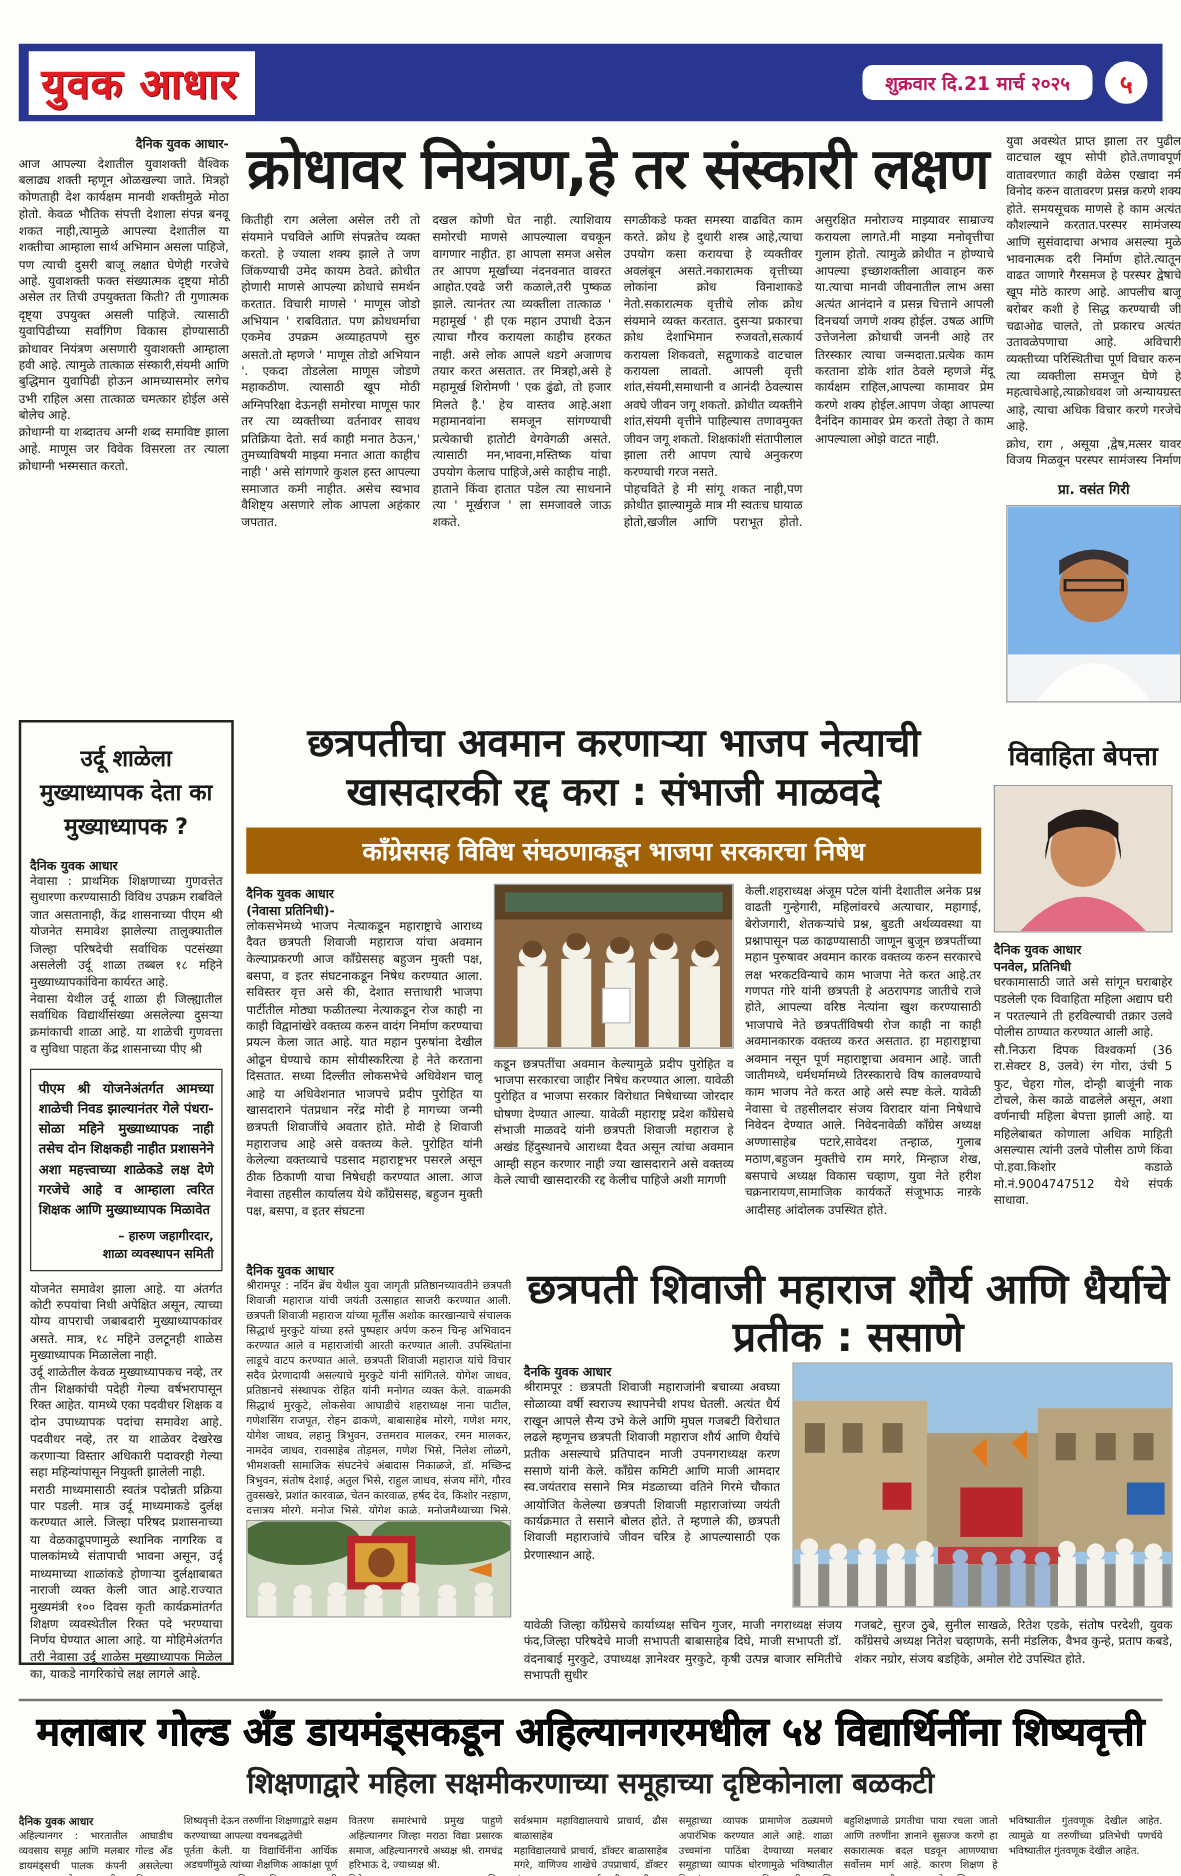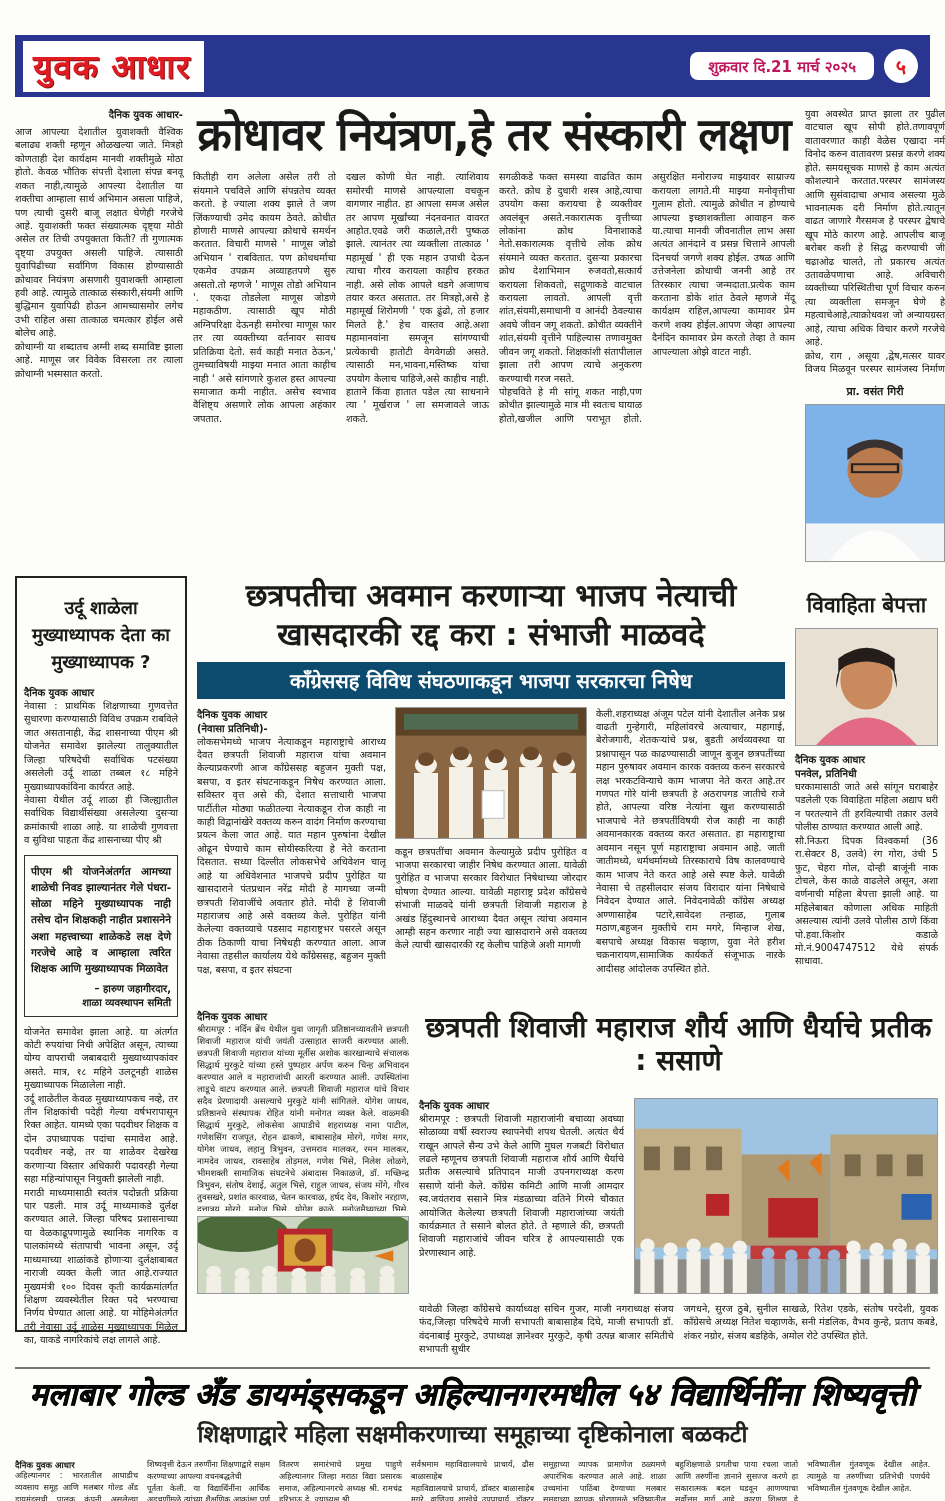--- a/index.html
+++ b/index.html
@@ -35,41 +35,41 @@
   .urdu-box { width:172px; flex:none; border:2px solid #222; padding:8px 7px; height:756px; }
   .urdu-headline { font-size:18px; font-weight:900; text-align:center; line-height:1.5; margin:8px 0 10px 0; }
   .quote-box { border:1.5px solid #333; padding:7px 6px; margin:8px 0; }
   .quote-text { font-size:10.5px; font-weight:bold; line-height:1.55; text-align:justify; }
   .quote-attr { font-size:10px; font-weight:bold; text-align:right; margin-top:4px; white-space:pre-line; }
 
   .mid-right-zone { flex:1; display:flex; flex-direction:column; }
   .row-1 { display:flex; gap:10px; }
   .bjp-col { width:588px; flex:none; }
   .bjp-headline { font-size:31px; font-weight:900; text-align:center; line-height:1.25; margin-bottom:8px; }
-  .bjp-banner { background:#0c4a6e; color:#fff; font-size:20px; font-weight:bold; text-align:center; padding:5px 4px; margin-bottom:8px; }
+  .bjp-banner { background:#a16207; color:#fff; font-size:20px; font-weight:bold; text-align:center; padding:5px 4px; margin-bottom:8px; }
   .bjp-body { display:flex; gap:9px; }
   .bjp-c { flex:1; }
   .bjp-mid { width:192px; flex:none; }
   .vivahita-col { width:143px; flex:none; }
   .viv-headline { font-size:21px; font-weight:900; text-align:center; margin:14px 0 10px 0; }
 
   .row-2 { display:flex; gap:10px; margin-top:10px; }
   .jagruti-col { width:212px; flex:none; }
   .jag-headline { font-size:18px; font-weight:900; text-align:center; line-height:1.45; margin-bottom:4px; }
   .sasane-col { flex:1; }
-  .sas-headline { font-size:28px; font-weight:900; text-align:center; line-height:1.2; margin:2px 0 20px 0; }
+  .sas-headline { font-size:33px; font-weight:900; text-align:center; line-height:1.2; margin:2px 0 0 0; }
   .sas-body-row { display:flex; gap:10px; }
   .sas-text { width:205px; flex:none; }
   .sas-photo { flex:1; }
   .sas-bottom { display:flex; gap:10px; margin-top:8px; }
   .sas-bottom .bodytext { flex:1; }
 
   
   .bottom-wrap { border-top:2px solid #777; margin-top:12px; padding-top:8px; }
-  .bottom-headline { font-size:31px; font-weight:900; text-align:center; letter-spacing:0; line-height:1.1;font-style:italic; -webkit-text-stroke:0.6px #000; }
+  .bottom-headline { font-size:31px; font-weight:900; text-align:center; letter-spacing:0; line-height:1.1; -webkit-text-stroke:0.6px #000; }
   .bottom-subhead { font-size:23px; font-weight:bold; text-align:center; margin-top:6px; color:#222; }
   .bottom-cols { column-count:7; column-gap:9px; margin-top:10px; height:150px; overflow:hidden; }
   .bottom-cols .bodytext { font-size:8px; line-height:1.45; }
 
   svg { display:block; }
 </style>
 </head>
 <body>
 
 <div class="page">
@@ -290,21 +290,21 @@
                   <ellipse cx="202" cy="156" rx="7" ry="6"></ellipse>
                     <rect x="195" y="161" width="14" height="35"></rect>
                   <ellipse cx="224" cy="158" rx="7" ry="6"></ellipse>
                     <rect x="217" y="163" width="14" height="33"></rect>
                 </g>
               </svg>
             </div>
           </div>
           <div class="sas-bottom">
             <div class="bodytext">यावेळी जिल्हा काँग्रेसचे कार्याध्यक्ष सचिन गुजर, माजी नगराध्यक्ष संजय फंद,जिल्हा परिषदेचे माजी सभापती बाबासाहेब दिघे, माजी सभापती डॉ. वंदनाबाई मुरकुटे, उपाध्यक्ष ज्ञानेश्वर मुरकुटे, कृषी उत्पन्न बाजार समितीचे सभापती सुधीर</div>
-            <div class="bodytext">जगधने, सुरज ठुबे, सुनील साखळे, रितेश एडके, संतोष परदेशी, युवक काँग्रेसचे अध्यक्ष नितेश चव्हाणके, सनी मंडलिक, वैभव कुन्हे, प्रताप कबडे, शंकर नग्रोर, संजय बडहिके, अमोल रोटे उपस्थित होते.</div>
+            <div class="bodytext">गजबटे, सुरज ठुबे, सुनील साखळे, रितेश एडके, संतोष परदेशी, युवक काँग्रेसचे अध्यक्ष नितेश चव्हाणके, सनी मंडलिक, वैभव कुन्हे, प्रताप कबडे, शंकर नग्रोर, संजय बडहिके, अमोल रोटे उपस्थित होते.</div>
           </div>
         </div>
       </div>
 
     </div>
   </div>
 
   <div class="bottom-wrap">
     <div class="bottom-headline">मलाबार गोल्ड अँड डायमंड्सकडून अहिल्यानगरमधील ५४ विद्यार्थिनींना शिष्यवृत्ती</div>
     <div class="bottom-subhead">शिक्षणाद्वारे महिला सक्षमीकरणाच्या समूहाच्या दृष्टिकोनाला बळकटी</div>

